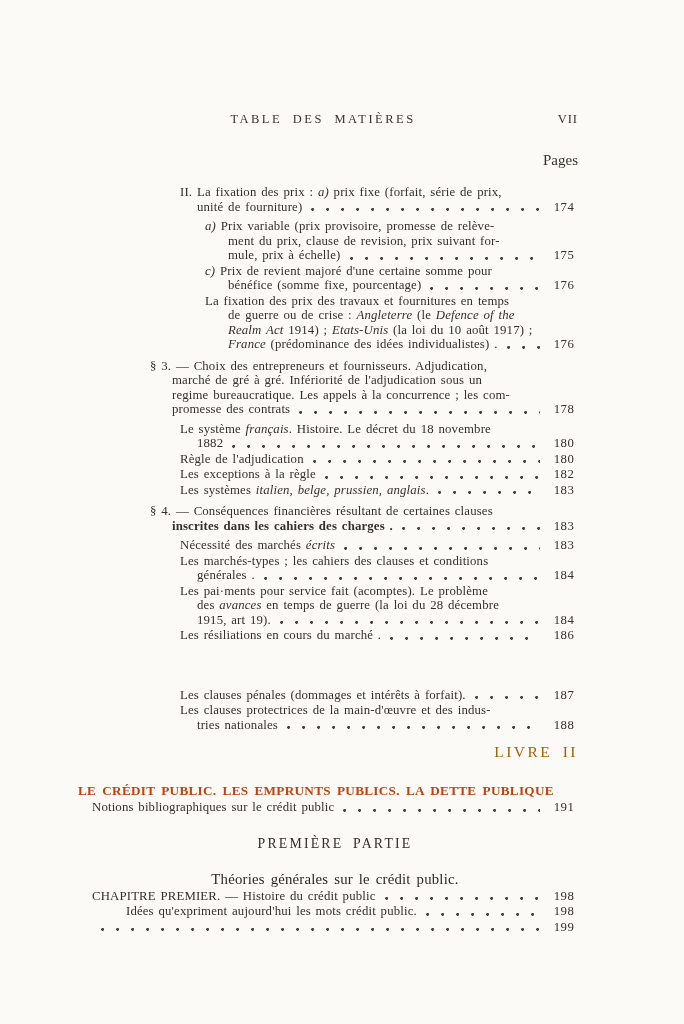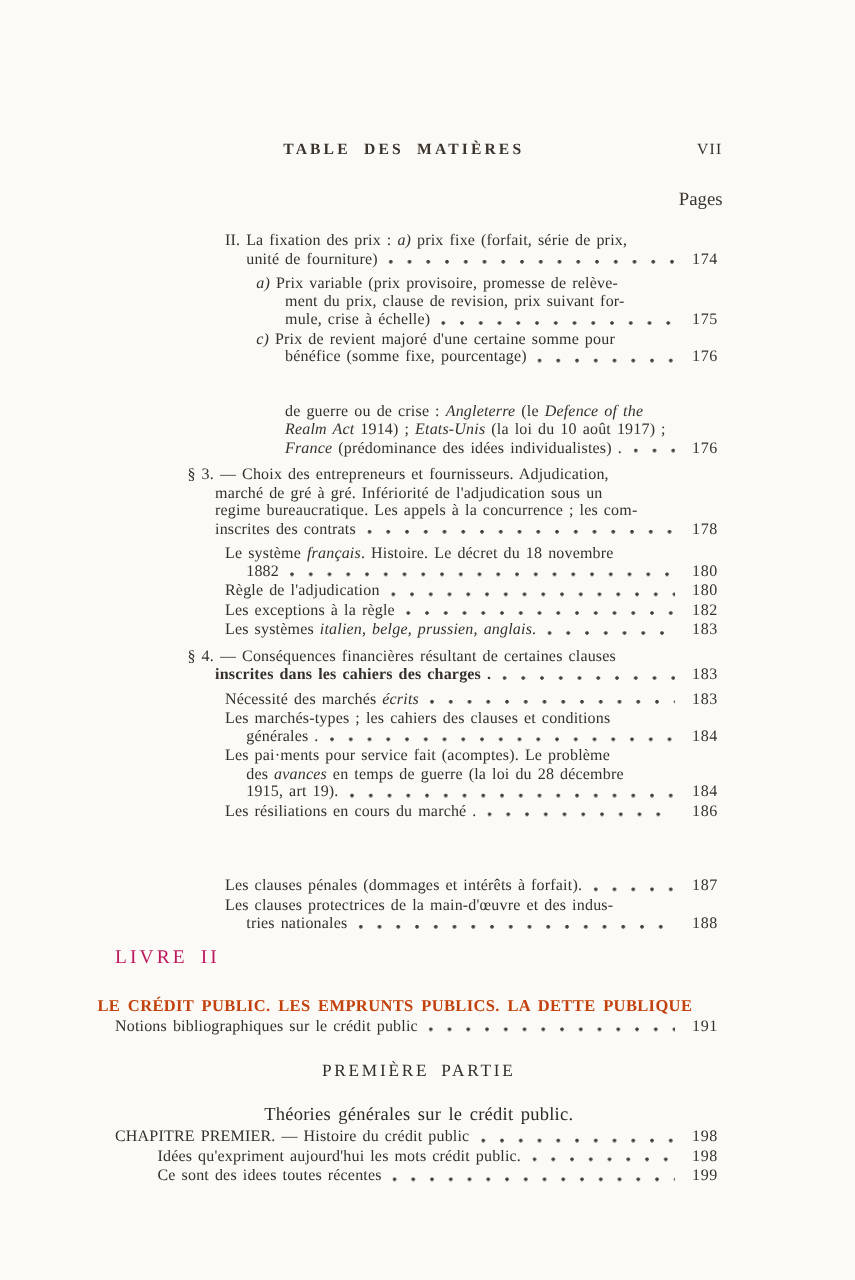--- a/index.html
+++ b/index.html
@@ -25,21 +25,20 @@
     position:relative;
     height:18px;
   }
   .head-title{
     text-align:center;
     font-size:12.5px;
     letter-spacing:2.5px;
     word-spacing:5px;
     transform:translateX(-12px);
     color:#3a342d;
-    font-weight:bold;
   }
   .folio{
     position:absolute;
     right:0; top:0;
     font-size:12.5px;
     letter-spacing:1px;
   }
   .pages-label{
     text-align:right;
     font-size:15px;
@@ -66,26 +65,26 @@
     background-repeat:repeat-x;
   }
   .pagenum{
     flex:0 0 28px;
     text-align:center;
     font-size:12.8px;
     letter-spacing:0.5px;
   }
   
   .h-livre{
-    text-align:left;
+    text-align:right;
     font-size:15.5px;
     letter-spacing:2.5px;
     word-spacing:4px;
     margin-top:11px;
-    color:#be185d;
+    color:#a16207;
   }
   .h-credit{
     text-align:left;
     font-weight:bold;
     font-size:13.2px;
     letter-spacing:0.3px;
     word-spacing:2.5px;
     margin-top:22px;
     margin-left:-14px;
     margin-right:-14px;
@@ -138,38 +137,41 @@
           </div>
         </div>
         <div class="toc-entry g">
           <div class="toc-line">
             <span class="toc-text" style="padding-left: 113px;"><span class="it">a)</span><span> Prix variable (prix provisoire, promesse de relève-</span></span>
           </div>
           <div class="toc-line">
             <span class="toc-text" style="padding-left: 136px;"><span>ment du prix, clause de revision, prix suivant for-</span></span>
           </div>
           <div class="toc-line">
-            <span class="toc-text" style="padding-left: 136px;"><span>mule, crise à échelle)</span></span>
+            <span class="toc-text" style="padding-left: 136px;"><span>mule, prix à échelle)</span></span>
             <span class="leader"></span>
             <span class="pagenum">175</span>
           </div>
         </div>
         <div class="toc-entry">
           <div class="toc-line">
             <span class="toc-text" style="padding-left: 113px;"><span class="it">c)</span><span> Prix de revient majoré d'une certaine somme pour</span></span>
           </div>
           <div class="toc-line">
             <span class="toc-text" style="padding-left: 136px;"><span>bénéfice (somme fixe, pourcentage)</span></span>
             <span class="leader"></span>
             <span class="pagenum">176</span>
           </div>
         </div>
         <div class="toc-entry">
           <div class="toc-line">
-            <span class="toc-text" style="padding-left: 136px; margin-top: 28px;"><span>de guerre ou de crise : </span><span class="it">Angleterre</span><span> (le </span><span class="it">Defence of the</span></span>
+            <span class="toc-text" style="padding-left: 113px;"><span>La fixation des prix des travaux et fournitures en temps</span></span>
+          </div>
+          <div class="toc-line">
+            <span class="toc-text" style="padding-left: 136px;"><span>de guerre ou de crise : </span><span class="it">Angleterre</span><span> (le </span><span class="it">Defence of the</span></span>
           </div>
           <div class="toc-line">
             <span class="toc-text" style="padding-left: 136px;"><span class="it">Realm Act</span><span> 1914) ; </span><span class="it">Etats-Unis</span><span> (la loi du 10 août 1917) ;</span></span>
           </div>
           <div class="toc-line">
             <span class="toc-text" style="padding-left: 136px;"><span class="it">France</span><span> (prédominance des idées individualistes) .</span></span>
             <span class="leader"></span>
             <span class="pagenum">176</span>
           </div>
         </div>
@@ -177,21 +179,21 @@
           <div class="toc-line">
             <span class="toc-text" style="padding-left: 58px;"><span>§ 3. — Choix des entrepreneurs et fournisseurs. Adjudication,</span></span>
           </div>
           <div class="toc-line">
             <span class="toc-text" style="padding-left: 80px;"><span>marché de gré à gré. Infériorité de l'adjudication sous un</span></span>
           </div>
           <div class="toc-line">
             <span class="toc-text" style="padding-left: 80px;"><span>regime bureaucratique. Les appels à la concurrence ; les com-</span></span>
           </div>
           <div class="toc-line">
-            <span class="toc-text" style="padding-left: 80px;"><span>inscrites des contrats</span></span>
+            <span class="toc-text" style="padding-left: 80px;"><span>promesse des contrats</span></span>
             <span class="leader"></span>
             <span class="pagenum">178</span>
           </div>
         </div>
         <div class="toc-entry g">
           <div class="toc-line">
             <span class="toc-text" style="padding-left: 88px;"><span>Le système </span><span class="it">français</span><span>. Histoire. Le décret du 18 novembre</span></span>
           </div>
           <div class="toc-line">
             <span class="toc-text" style="padding-left: 105px;"><span>1882</span></span>
@@ -312,21 +314,20 @@
         </div>
         <div class="toc-entry">
           <div class="toc-line">
             <span class="toc-text" style="padding-left: 34px;"><span>Idées qu'expriment aujourd'hui les mots crédit public.</span></span>
             <span class="leader"></span>
             <span class="pagenum">198</span>
           </div>
         </div>
         <div class="toc-entry">
           <div class="toc-line">
-            <span class="toc-text" style="padding-left: 34px;"><span>Ce sont des idees toutes récentes</span></span>
             <span class="leader"></span>
             <span class="pagenum">199</span>
           </div>
         </div>
       </div>
 
   </div>
 </div>
 
 </body></html>

